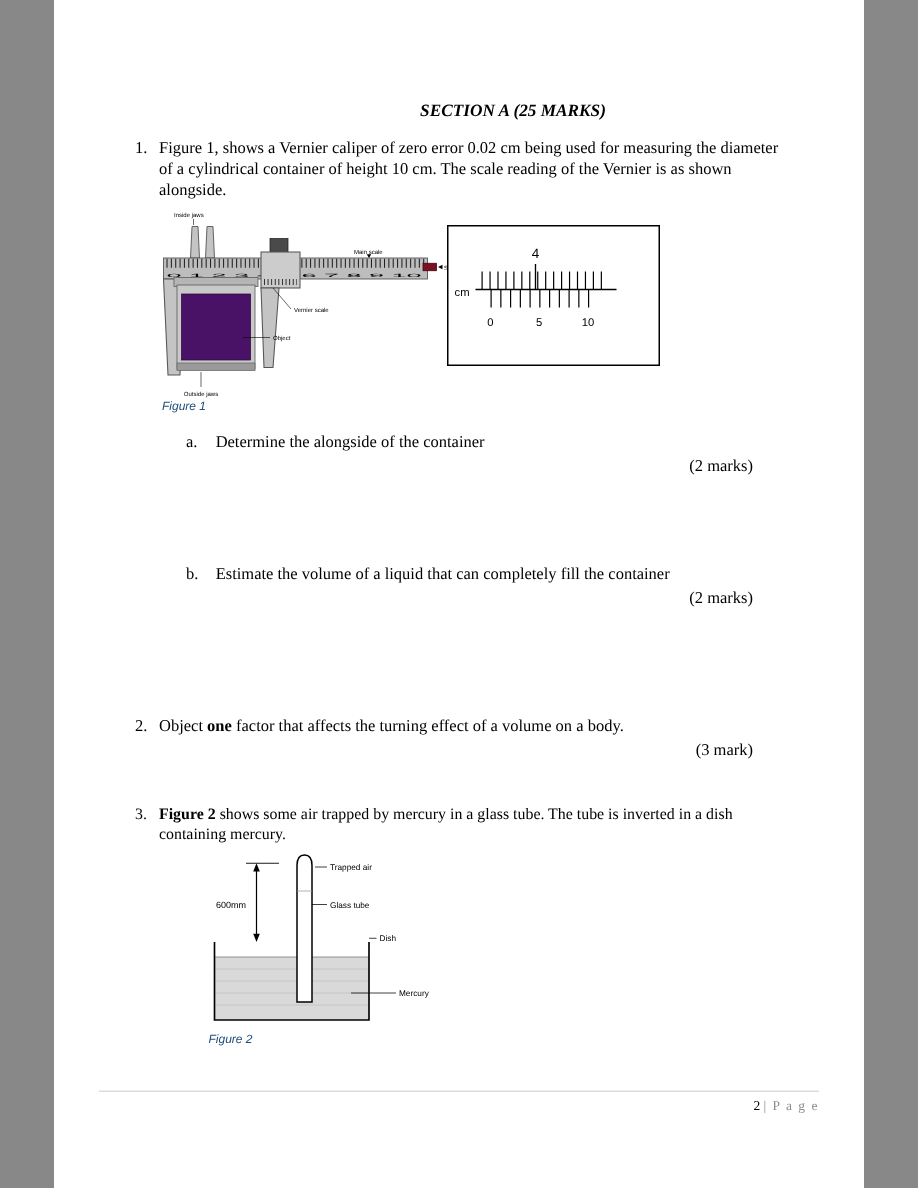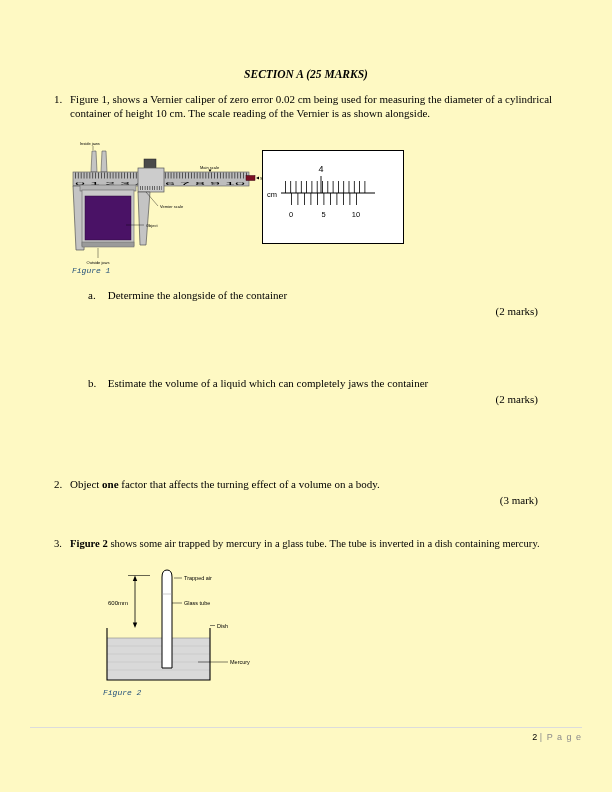--- a/index.html
+++ b/index.html
@@ -1,38 +1,38 @@
 <!DOCTYPE html>
 <html><head>
 <meta charset="utf-8">
 <style>
   html,body{margin:0;padding:0;background:#888;}
   .page{
-    position:relative;width:612px;height:792px;margin:0 auto;background:#fef9c3;
+    position:relative;width:540px;height:792px;margin:0 auto;background:#ffffff;
     font-family:"Liberation Serif", serif;color:#000;overflow:hidden;
   }
   .abs{position:absolute;}
   .section-title{
     top:68px;left:0;width:612px;text-align:center;
     font-size:11.5px;font-weight:bold;font-style:italic;
   }
   .qrow{position:absolute;left:54px;right:54px;display:flex;font-size:11px;line-height:1.25;}
   .qnum{flex:0 0 16px;}
   .qtext{flex:1;}
   .bold{font-weight:bold;}
   .part{position:absolute;left:88px;right:54px;font-size:11px;}
   .plabel{display:inline-block;width:17px;}
   .marks{position:absolute;right:20px;top:0;margin-top:16px;}
   .fig-caption{
-    font-family:Liberation Mono, monospace;
+    font-family:Liberation Sans, sans-serif;
     font-size:8px;font-style:italic;color:#1F4E79;
   }
   .reading-box{border:1px solid #000;background:#fff;}
   .footer-rule{left:30px;right:30px;top:727px;border-top:1px solid #dcdcdc;height:0;}
-  .footer{right:30px;top:732px;font-family:Liberation Sans, sans-serif;font-size:9px;}
+  .footer{right:30px;top:732px;font-family:Liberation Serif, serif;font-size:9px;}
   .footer .pg{color:#8c8c8c;letter-spacing:1px;}
   svg text{font-family:"Liberation Sans", sans-serif;fill:#000;}
 </style>
 </head>
 <body>
 
 <div class="page">
 
   <div class="abs section-title">SECTION A (25 MARKS)</div>
 
@@ -106,21 +106,21 @@
   <div class="abs fig-caption" style="left:72px;top:266px;">Figure 1</div>
 
   <div class="part" style="top:289px;">
     <span class="plabel">a.</span>
     <span>Determine the alongside of the container</span>
     <span class="marks">(2 marks)</span>
   </div>
 
   <div class="part" style="top:377px;">
     <span class="plabel">b.</span>
-    <span>Estimate the volume of a liquid which can completely jaws the container</span>
+    <span>Estimate the volume of a liquid that can completely fill the container</span>
     <span class="marks">(2 marks)</span>
   </div>
 
   <div class="qrow" style="top:478px;">
     <span class="qnum">2.</span>
     <span class="qtext">
       <span>Object</span>
       <span class="bold">one</span>
       <span>factor that affects the turning effect of a volume on a body.</span>
       <span class="marks">(3 mark)</span>

